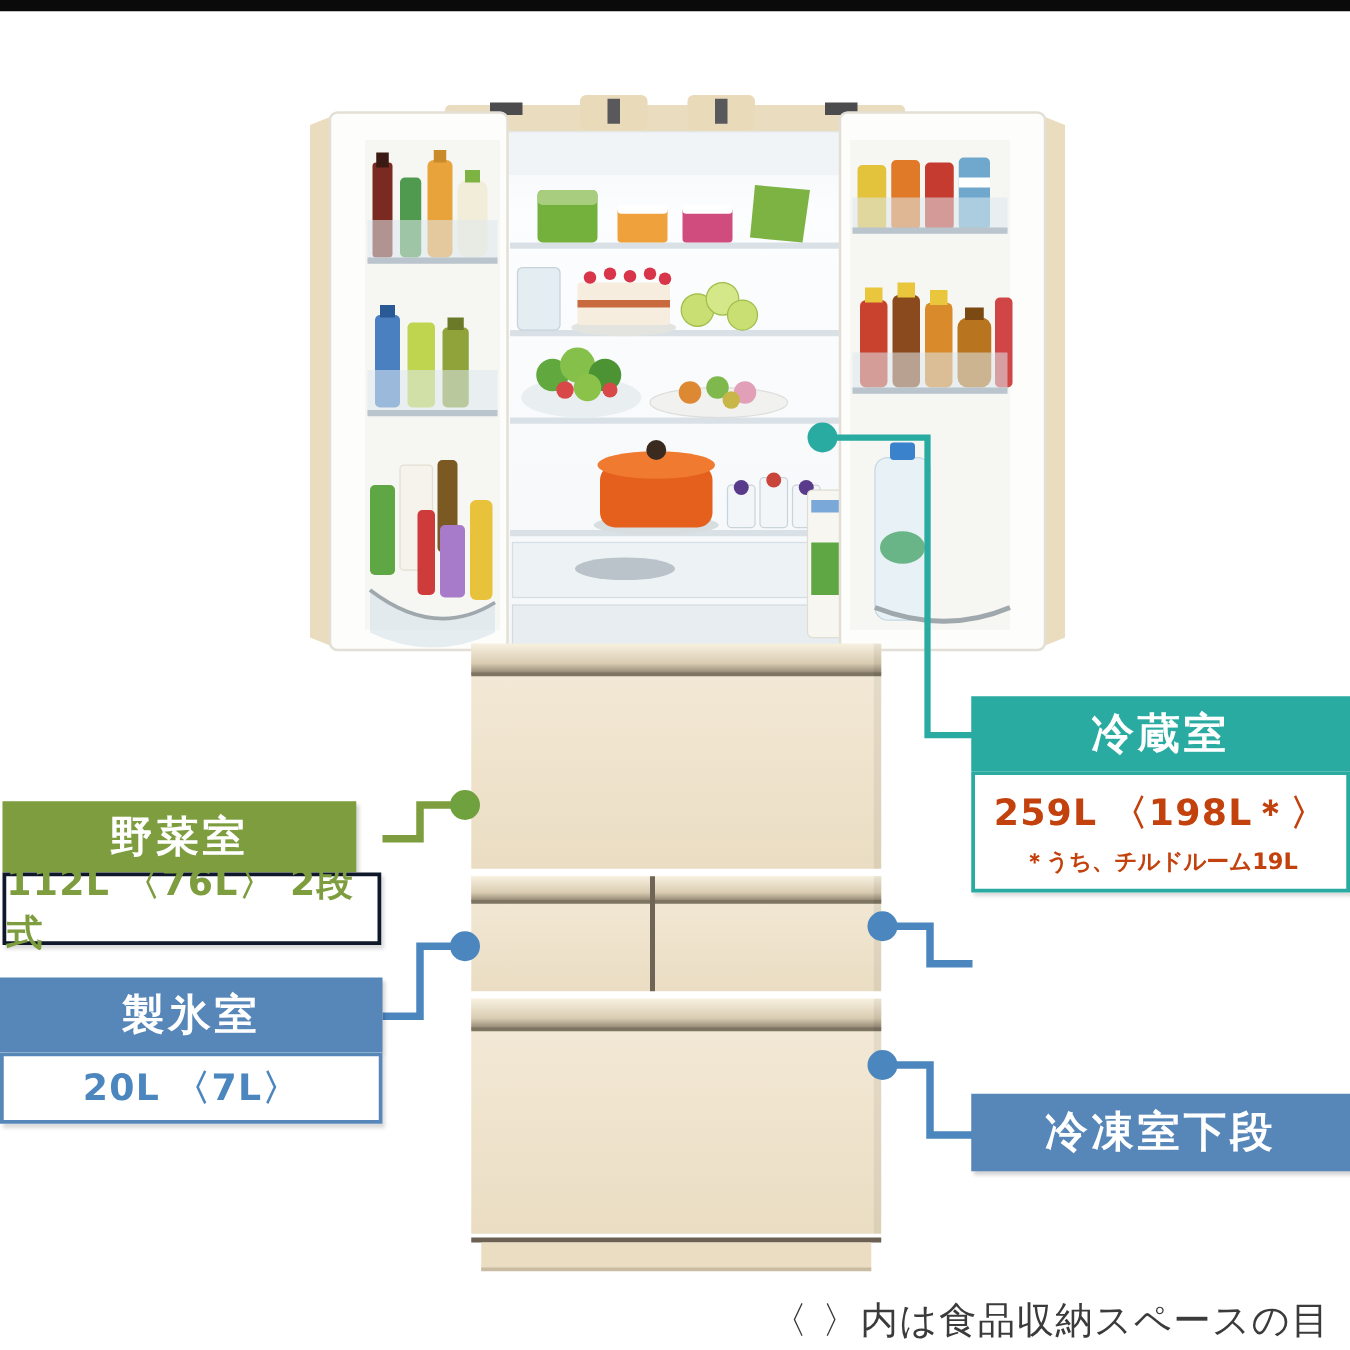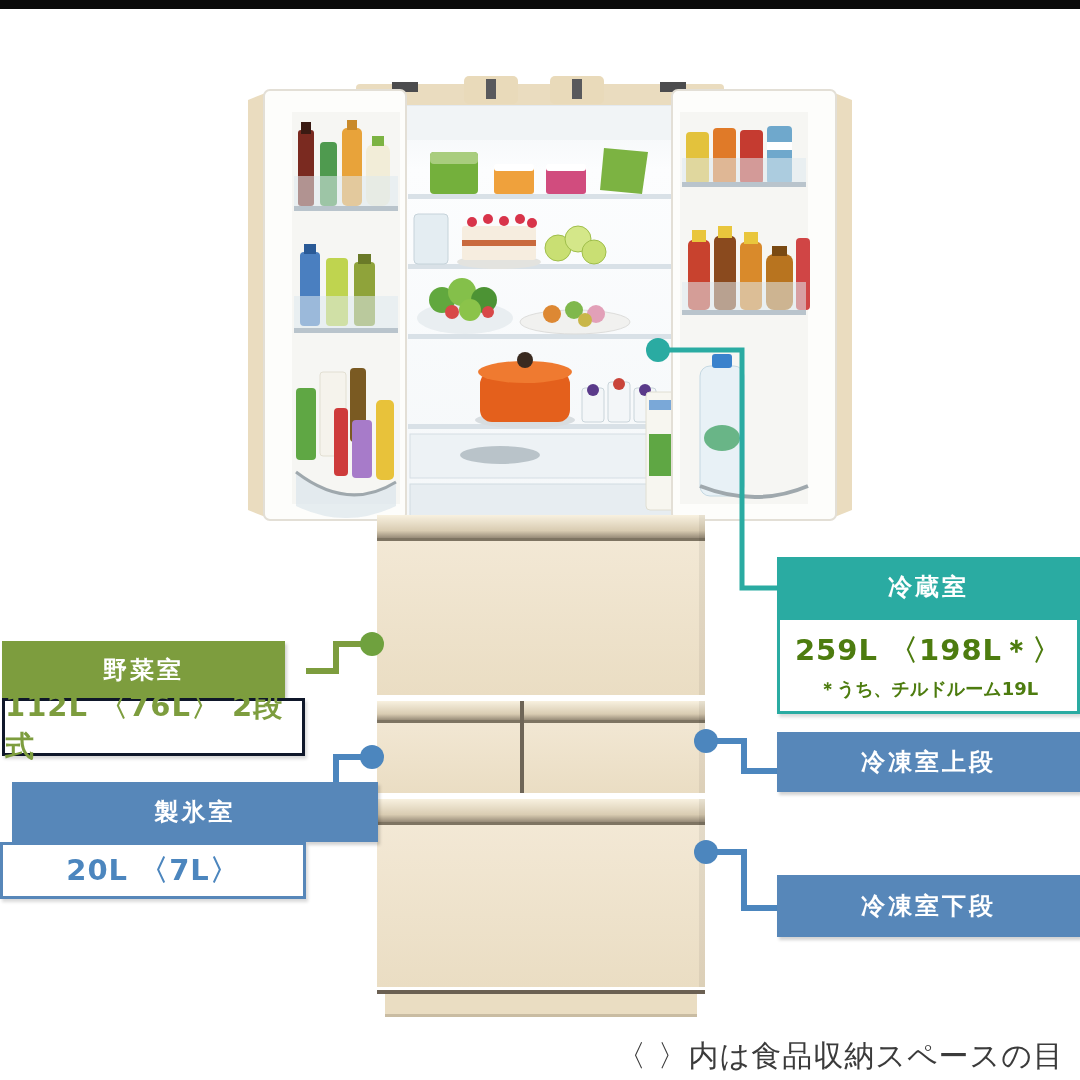--- a/index.html
+++ b/index.html
@@ -5,34 +5,34 @@
   html,body{margin:0;padding:0;background:#ffffff;}
   .canvas{
     position:relative;width:1080px;height:1080px;background:#ffffff;overflow:hidden;
     font-family:"DejaVu Sans","Liberation Sans",sans-serif;
   }
   .topbar{position:absolute;left:0;top:0;width:1080px;height:9px;background:#0a0a0a;}
   .art{position:absolute;left:0;top:0;width:1080px;height:1080px;}
   
   .hdr{
     position:absolute;display:flex;align-items:center;justify-content:center;
-    color:#ffffff;font-weight:bold;font-size:24px;letter-spacing:3px;
+    color:#ffffff;font-weight:bold;font-size:34px;letter-spacing:3px;
     box-shadow:2px 3px 3px rgba(0,0,0,0.18);box-sizing:border-box;
   }
   .val{
     position:absolute;display:flex;flex-direction:column;align-items:center;justify-content:center;
     background:#ffffff;font-weight:bold;font-size:29px;letter-spacing:1px;
     box-shadow:2px 3px 3px rgba(0,0,0,0.15);box-sizing:border-box;
   }
   .green.hdr{background:#7d9d3e;}
   .green.val{border:3px solid #0f172a;color:#7d9d3e;}
   .blue.hdr{background:#5787b9;}
   .blue.val{border:3px solid #5787b9;color:#4c86be;}
   .teal.hdr{background:#2aaba2;}
-  .teal.val{border:3px solid #2aaba2;color:#4d7c0f;}
+  .teal.val{border:3px solid #2aaba2;color:#c2410c;}
   .val .sub{font-size:18px;letter-spacing:0;margin-top:6px;}
   .footnote{
     position:absolute;right:16px;top:1036px;width:460px;text-align:right;
     font-size:30px;color:#3b3b3b;letter-spacing:1px;
   }
 </style>
 </head>
 <body>
 
 <div class="canvas">
@@ -257,27 +257,26 @@
     </g>
     <g stroke="#4c86be" stroke-width="6" fill="none">
       <path d="M706 852 H744 V908 H778"></path>
       <circle cx="706" cy="852" r="12" fill="#4c86be" stroke="none"></circle>
     </g>
   </svg>
 
   <div class="hdr green" style="left:2px;top:641px;width:283px;height:57px;">野菜室</div>
   <div class="val green" style="left:2px;top:698px;width:303px;height:58px;">112L 〈76L〉 2段式</div>
 
-  <div class="hdr blue" style="left:12px;top:782px;width:366px;height:60px;">製氷室</div>
+  <div class="hdr blue" style="left:0px;top:782px;width:306px;height:60px;">製氷室</div>
   <div class="val blue" style="left:0px;top:842px;width:306px;height:57px;">20L 〈7L〉</div>
 
   <div class="hdr teal" style="left:777px;top:557px;width:303px;height:60px;">冷蔵室</div>
   <div class="val teal" style="left:777px;top:617px;width:303px;height:97px;">
     <div>259L 〈198L＊〉</div>
     <div class="sub">＊うち、チルドルーム19L</div>
   </div>
 
-  <div class="hdr blue" style="left:777px;top:732px;width:303px;height:60px;">冷凍室上段</div>
 
   <div class="hdr blue" style="left:777px;top:875px;width:303px;height:62px;">冷凍室下段</div>
 
   <div class="footnote">〈 〉内は食品収納スペースの目安</div>
 </div>
 
 </body></html>

